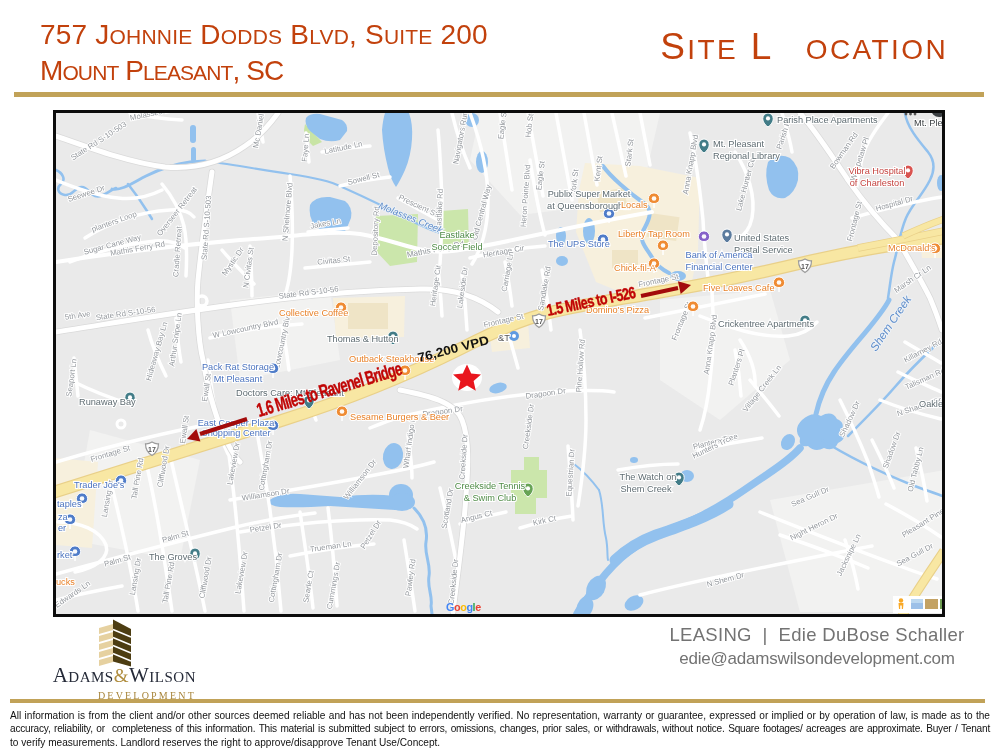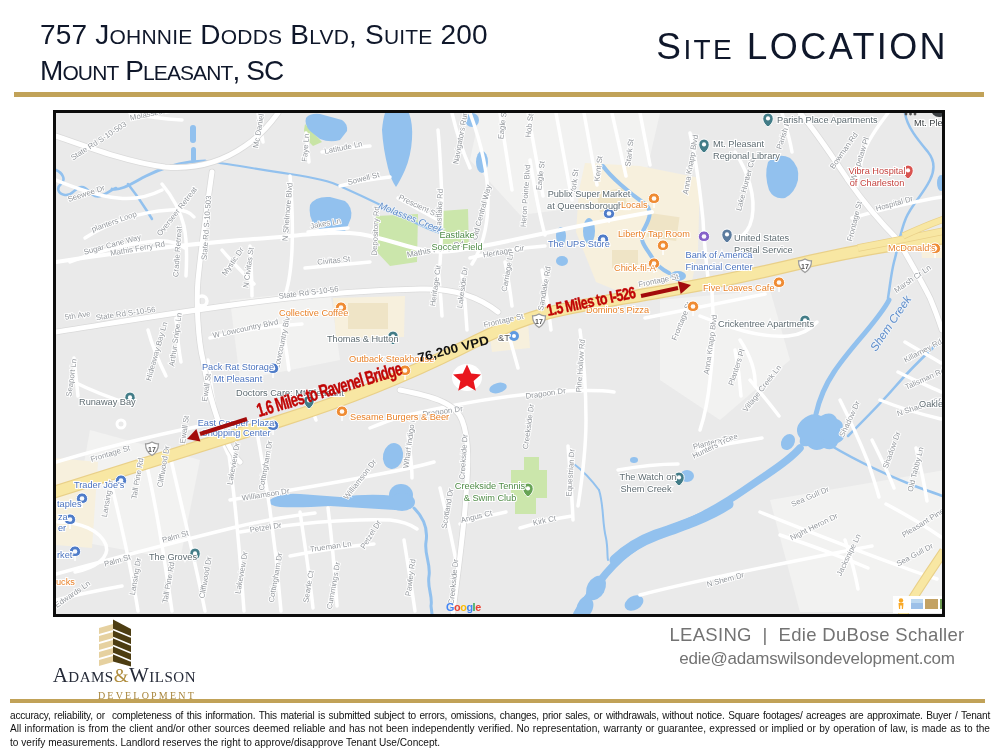--- a/index.html
+++ b/index.html
@@ -1,34 +1,34 @@
 <!DOCTYPE html>
 <html><head>
 <meta charset="utf-8">
 <style>
 html,body{margin:0;padding:0;}
 body{width:1000px;height:750px;position:relative;background:#fff;overflow:hidden;
   font-family:"Liberation Sans", sans-serif;}
 .abs{position:absolute;}
-.hdr{color:#0f172a;line-height:1.18;letter-spacing:0.2px;}
+.hdr{color:#c2410c;line-height:1.18;letter-spacing:0.2px;}
 .hdr .b{font-size:28px;}
 .hdr .s{font-size:21px;}
 .gold{background:#c1a258;}
 .foot-r{text-align:center;color:#737373;}
 </style>
 </head>
 <body>
 
 <div class="abs hdr" style="left:40px;top:17px;line-height:1.28;">
   <div><span class="b">757 J</span><span class="s">OHNNIE</span><span class="b"> D</span><span class="s">ODDS</span><span class="b"> B</span><span class="s">LVD</span><span class="b">, S</span><span class="s">UITE</span><span class="b"> 200</span></div>
   <div style="letter-spacing:-0.9px;"><span class="b">M</span><span class="s">OUNT</span><span class="b"> P</span><span class="s">LEASANT</span><span class="b">, SC</span></div>
 </div>
 
 <div class="abs hdr" style="right:52px;top:25px;letter-spacing:2.4px;">
-  <span style="font-size:37px;">S</span><span style="font-size:28px;margin-top:32px;">ITE</span><span style="font-size:37px;"> L</span><span style="font-size:36px;">OCATION</span>
+  <span style="font-size:37px;">S</span><span style="font-size:28px;margin-top:32px;">ITE</span><span style="font-size:37px;"> L</span><span style="font-size:28px;margin-left:32px;">OCATION</span>
 </div>
 
 <div class="abs gold" style="left:14px;top:92px;width:970px;height:4.5px;"></div>
 
 <div class="abs" style="left:53px;top:110px;width:886px;height:501px;border:3px solid #0c0c0c;background:#eaeaea;">
 <svg width="886" height="501" viewBox="56 113 886 501">
 <style>
 .st{font:7.8px "Liberation Sans",sans-serif;fill:#95999e;stroke:#ffffff;stroke-width:1.8px;paint-order:stroke;}
 .st2{font:8.2px "Liberation Sans",sans-serif;fill:#8f9499;stroke:#ffffff;stroke-width:1.8px;paint-order:stroke;}
 .po{font:9.2px "Liberation Sans",sans-serif;fill:#e8822a;stroke:#ffffff;stroke-width:2.2px;paint-order:stroke;}
@@ -660,16 +660,16 @@
 </div>
 
 <div class="abs foot-r" style="left:634px;top:624px;width:366px;">
   <div style="font-size:18.5px;letter-spacing:0.3px;">LEASING&nbsp; | &nbsp;Edie DuBose Schaller</div>
   <div style="font-size:17px;letter-spacing:-0.2px;margin-top:3px;">edie@adamswilsondevelopment.com</div>
 </div>
 
 <div class="abs gold" style="left:10px;top:699px;width:975px;height:4px;"></div>
 
 <div class="abs" style="left:10px;top:709px;width:980px;font-size:10.1px;color:#111;line-height:1.32;">
+<div style="text-align:justify;text-align-last:justify;">All information is from the client and/or other sources deemed reliable and has not been independently verified. No representation, warranty or guarantee, expressed or implied or by operation of law, is made as to the</div>
 <div style="text-align:justify;text-align-last:justify;letter-spacing:-0.22px;">accuracy, reliability, or&nbsp; completeness of this information. This material is submitted subject to errors, omissions, changes, prior sales, or withdrawals, without notice. Square footages/ acreages are approximate. Buyer / Tenant</div>
-<div style="text-align:justify;text-align-last:justify;">All information is from the client and/or other sources deemed reliable and has not been independently verified. No representation, warranty or guarantee, expressed or implied or by operation of law, is made as to the</div>
 <div>to verify measurements. Landlord reserves the right to approve/disapprove Tenant Use/Concept.</div>
 </div>
 
 </body></html>

